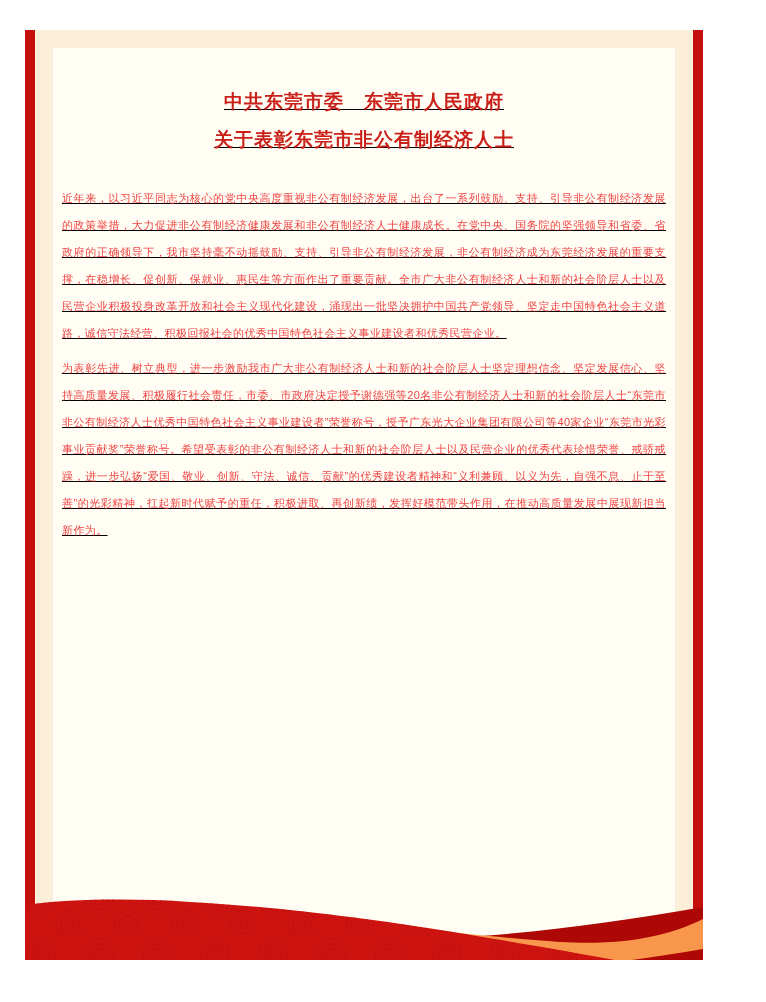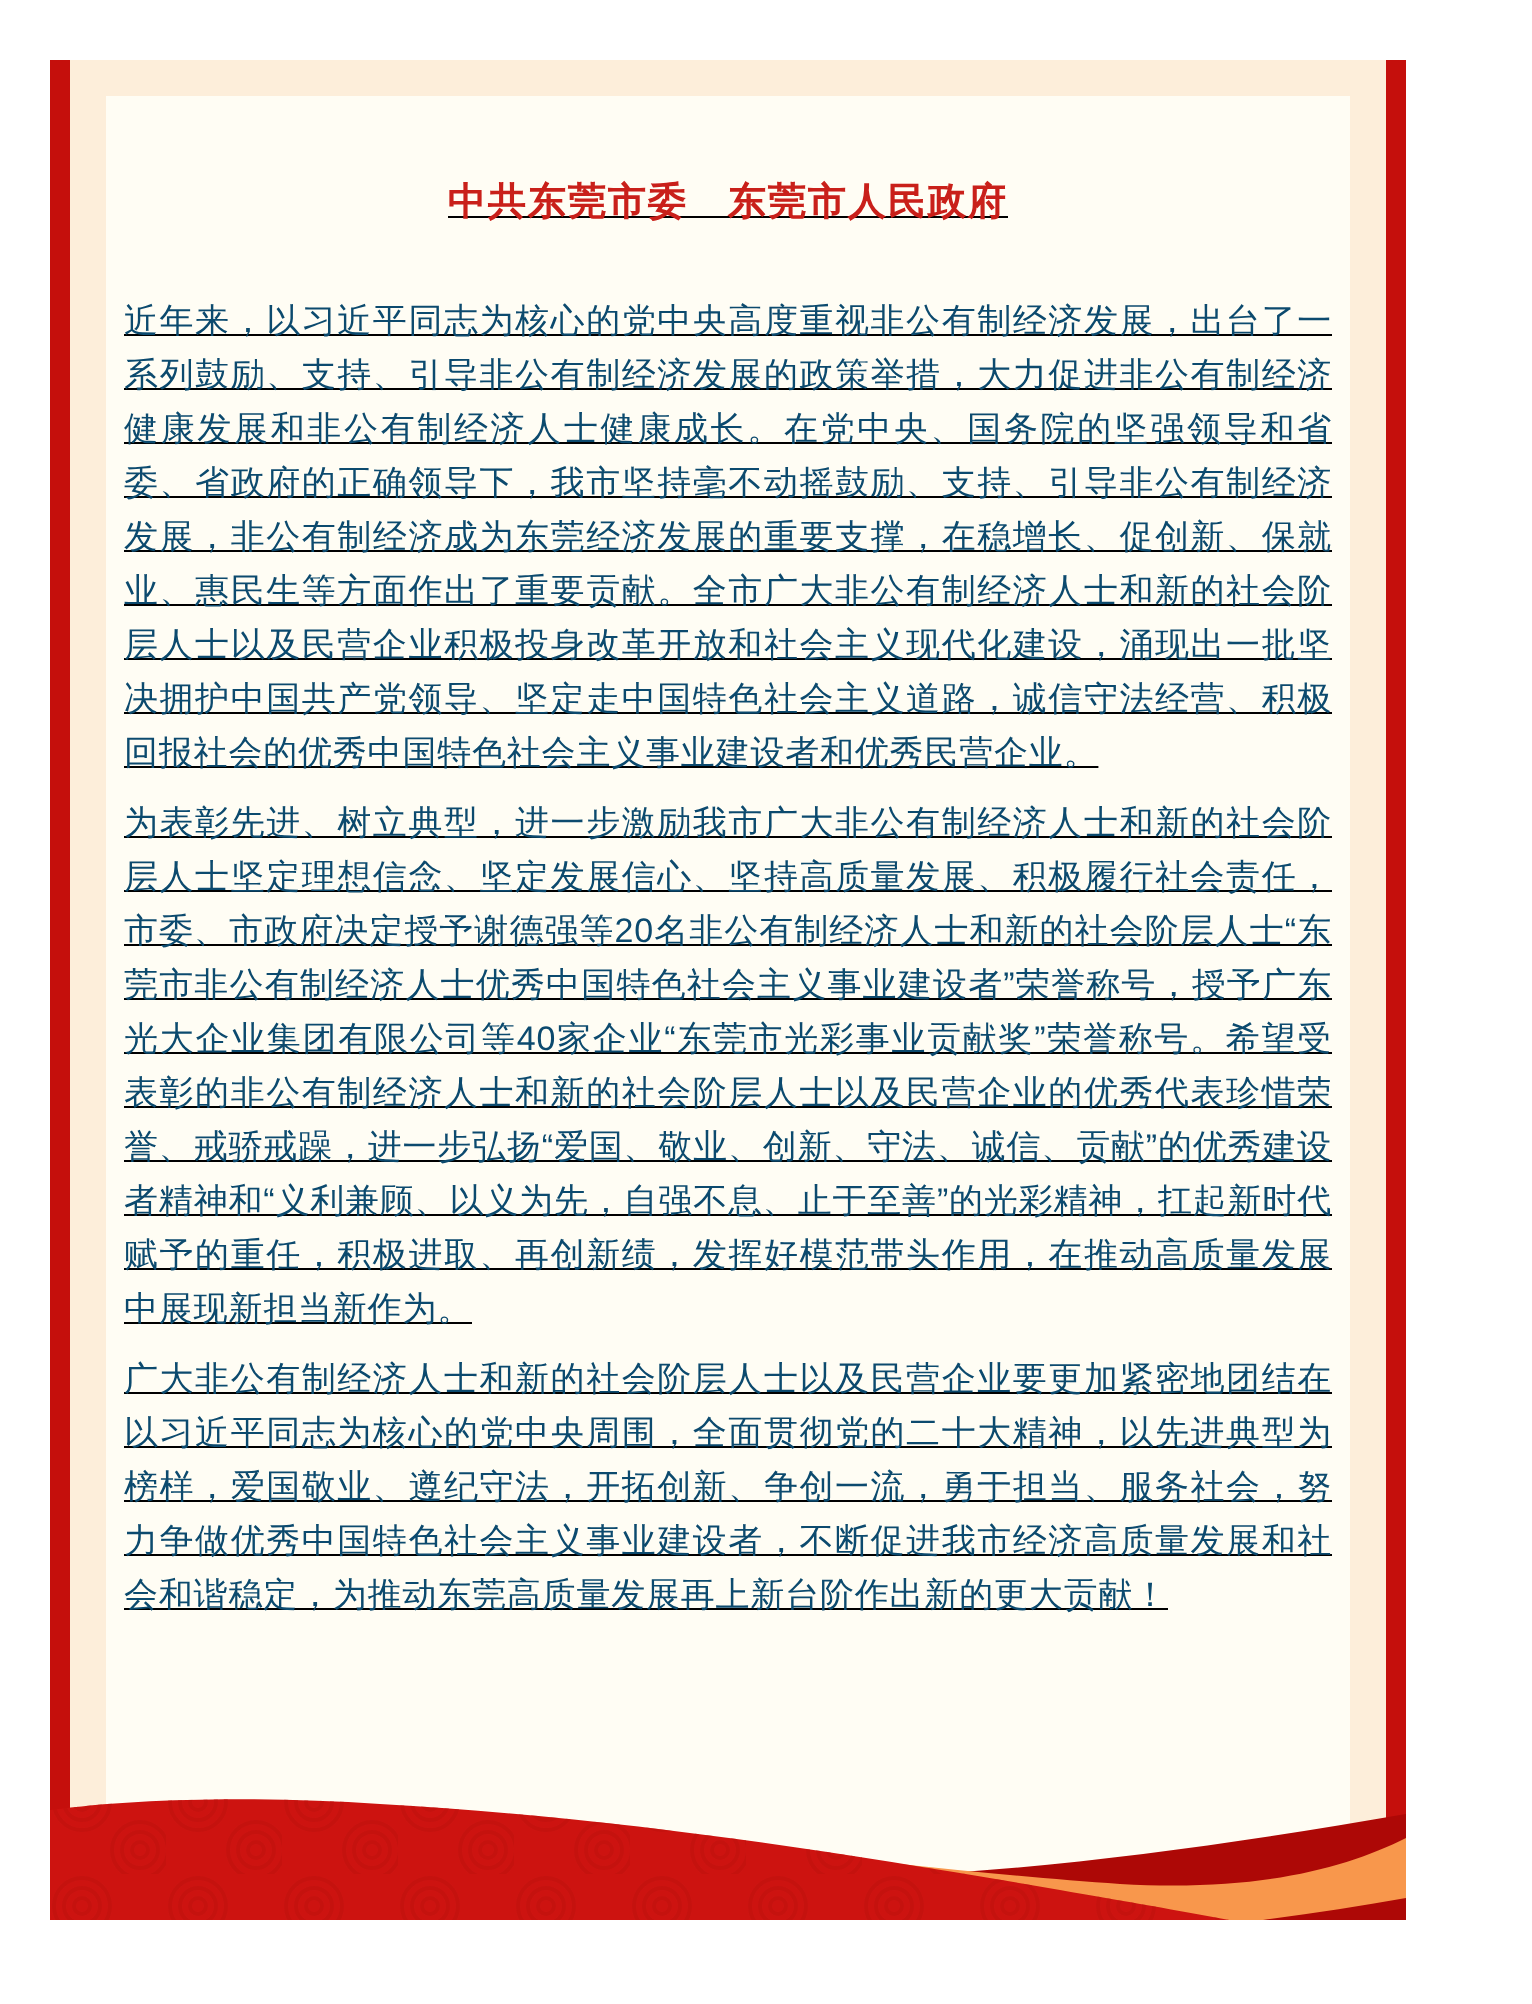--- a/index.html
+++ b/index.html
@@ -32,23 +32,23 @@
   .doc-title .tline{
     text-align:center;
     color:#c9201a;
     font-weight:bold;
     font-size:19px;
     line-height:38px;
     letter-spacing:1px;
   }
   .doc-body p{
     margin:0 0 8px 0;
-    font-size:17px;
+    font-size:11px;
     line-height:27px;
-    color:#0c4a6e;
+    color:#ef4444;
     text-align:justify;
     text-justify:inter-ideograph;
     letter-spacing:0.4px;
   }
   .waves{
     position:absolute;
     left:0;right:0;bottom:0;height:75px;
     z-index:2;
     line-height:0;
   }
@@ -57,26 +57,26 @@
 </head>
 <body>
 
 <div class="card">
   <div class="side-bar left"></div>
   <div class="side-bar right"></div>
 
   <div class="panel">
     <div class="doc-title">
       <div class="tline">中共东莞市委　东莞市人民政府</div>
+      <div class="tline">关于表彰东莞市非公有制经济人士</div>
     </div>
 
     <div class="doc-body">
       <p>近年来，以习近平同志为核心的党中央高度重视非公有制经济发展，出台了一系列鼓励、支持、引导非公有制经济发展的政策举措，大力促进非公有制经济健康发展和非公有制经济人士健康成长。在党中央、国务院的坚强领导和省委、省政府的正确领导下，我市坚持毫不动摇鼓励、支持、引导非公有制经济发展，非公有制经济成为东莞经济发展的重要支撑，在稳增长、促创新、保就业、惠民生等方面作出了重要贡献。全市广大非公有制经济人士和新的社会阶层人士以及民营企业积极投身改革开放和社会主义现代化建设，涌现出一批坚决拥护中国共产党领导、坚定走中国特色社会主义道路，诚信守法经营、积极回报社会的优秀中国特色社会主义事业建设者和优秀民营企业。</p>
       <p>为表彰先进、树立典型，进一步激励我市广大非公有制经济人士和新的社会阶层人士坚定理想信念、坚定发展信心、坚持高质量发展、积极履行社会责任，市委、市政府决定授予谢德强等20名非公有制经济人士和新的社会阶层人士“东莞市非公有制经济人士优秀中国特色社会主义事业建设者”荣誉称号，授予广东光大企业集团有限公司等40家企业“东莞市光彩事业贡献奖”荣誉称号。希望受表彰的非公有制经济人士和新的社会阶层人士以及民营企业的优秀代表珍惜荣誉、戒骄戒躁，进一步弘扬“爱国、敬业、创新、守法、诚信、贡献”的优秀建设者精神和“义利兼顾、以义为先，自强不息、止于至善”的光彩精神，扛起新时代赋予的重任，积极进取、再创新绩，发挥好模范带头作用，在推动高质量发展中展现新担当新作为。</p>
-      <p>广大非公有制经济人士和新的社会阶层人士以及民营企业要更加紧密地团结在以习近平同志为核心的党中央周围，全面贯彻党的二十大精神，以先进典型为榜样，爱国敬业、遵纪守法，开拓创新、争创一流，勇于担当、服务社会，努力争做优秀中国特色社会主义事业建设者，不断促进我市经济高质量发展和社会和谐稳定，为推动东莞高质量发展再上新台阶作出新的更大贡献！</p>
     </div>
   </div>
 
   <div class="waves">
     <svg viewBox="0 0 678 75" preserveAspectRatio="none">
       <defs>
         <pattern id="sw" patternUnits="userSpaceOnUse" width="58" height="52">
           <g fill="none" stroke="#bf0f0c" stroke-width="2" opacity="0.55">
             <circle cx="16" cy="16" r="4"></circle>
             <circle cx="16" cy="16" r="9"></circle>

